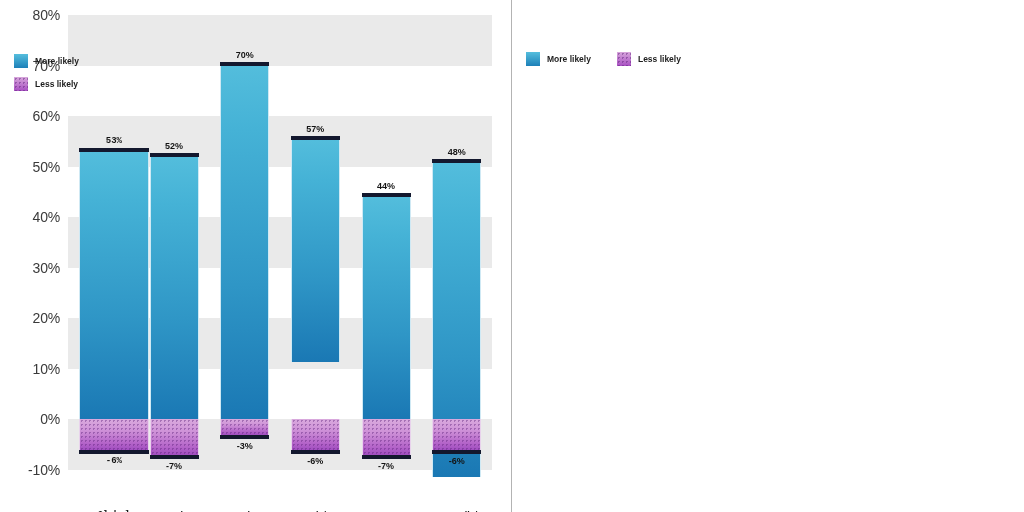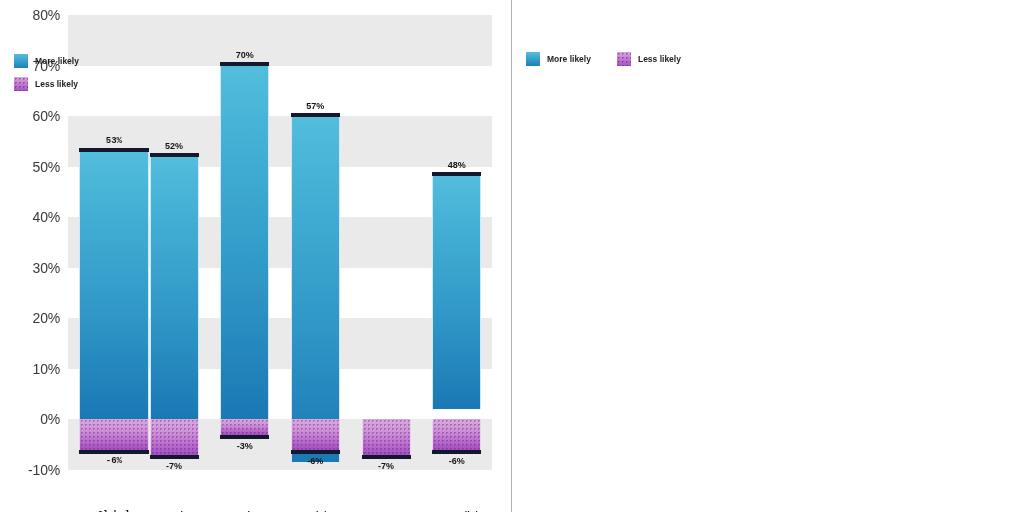--- a/index.html
+++ b/index.html
@@ -160,40 +160,44 @@
           <div class="cap cap-top"></div>
           <div class="val val-pos">70%</div>
         </div>
         <div class="bar-neg" style="top: 404.444px; height: 15.1667px;">
           <div class="cap cap-bottom"></div>
           <div class="val val-neg">-3%</div>
         </div>
         <div class="cat">Latin America</div>
       </div>
       <div class="bar-group" style="left: 222.833px; width: 49px;">
-        <div class="bar-pos" style="top: 102px; height: 345px; text-align: center;">
+        <div class="bar-pos" style="top: 125px; height: 222px; text-align: center;">
           <div class="cap cap-top"></div>
           <div class="val val-pos">57%</div>
         </div>
         <div class="bar-neg" style="top: 404.444px; height: 30.3333px;">
           <div class="cap cap-bottom"></div>
           <div class="val val-neg">-6%</div>
         </div>
         <div class="cat">Asia/
 Pacific Islands</div>
       </div>
       <div class="bar-group" style="left: 293.5px; width: 49px;">
+        <div class="bar-pos" style="top: 182px; height: 222.444px;">
+          <div class="cap cap-top"></div>
+          <div class="val val-pos">44%</div>
+        </div>
         <div class="bar-neg" style="top: 404.444px; height: 35.3889px;">
           <div class="cap cap-bottom"></div>
           <div class="val val-neg">-7%</div>
         </div>
         <div class="cat">Europe</div>
       </div>
       <div class="bar-group" style="left: 364.167px; width: 49px;">
-        <div class="bar-pos" style="top: 161px; height: 233px;">
+        <div class="bar-pos" style="top: 148px; height: 314px;">
           <div class="cap cap-top"></div>
           <div class="val val-pos">48%</div>
         </div>
         <div class="bar-neg" style="top: 404.444px; height: 30.3333px;">
           <div class="cap cap-bottom"></div>
           <div class="val val-neg">-6%</div>
         </div>
         <div class="cat">Australia/
 New Zealand</div>
       </div>

